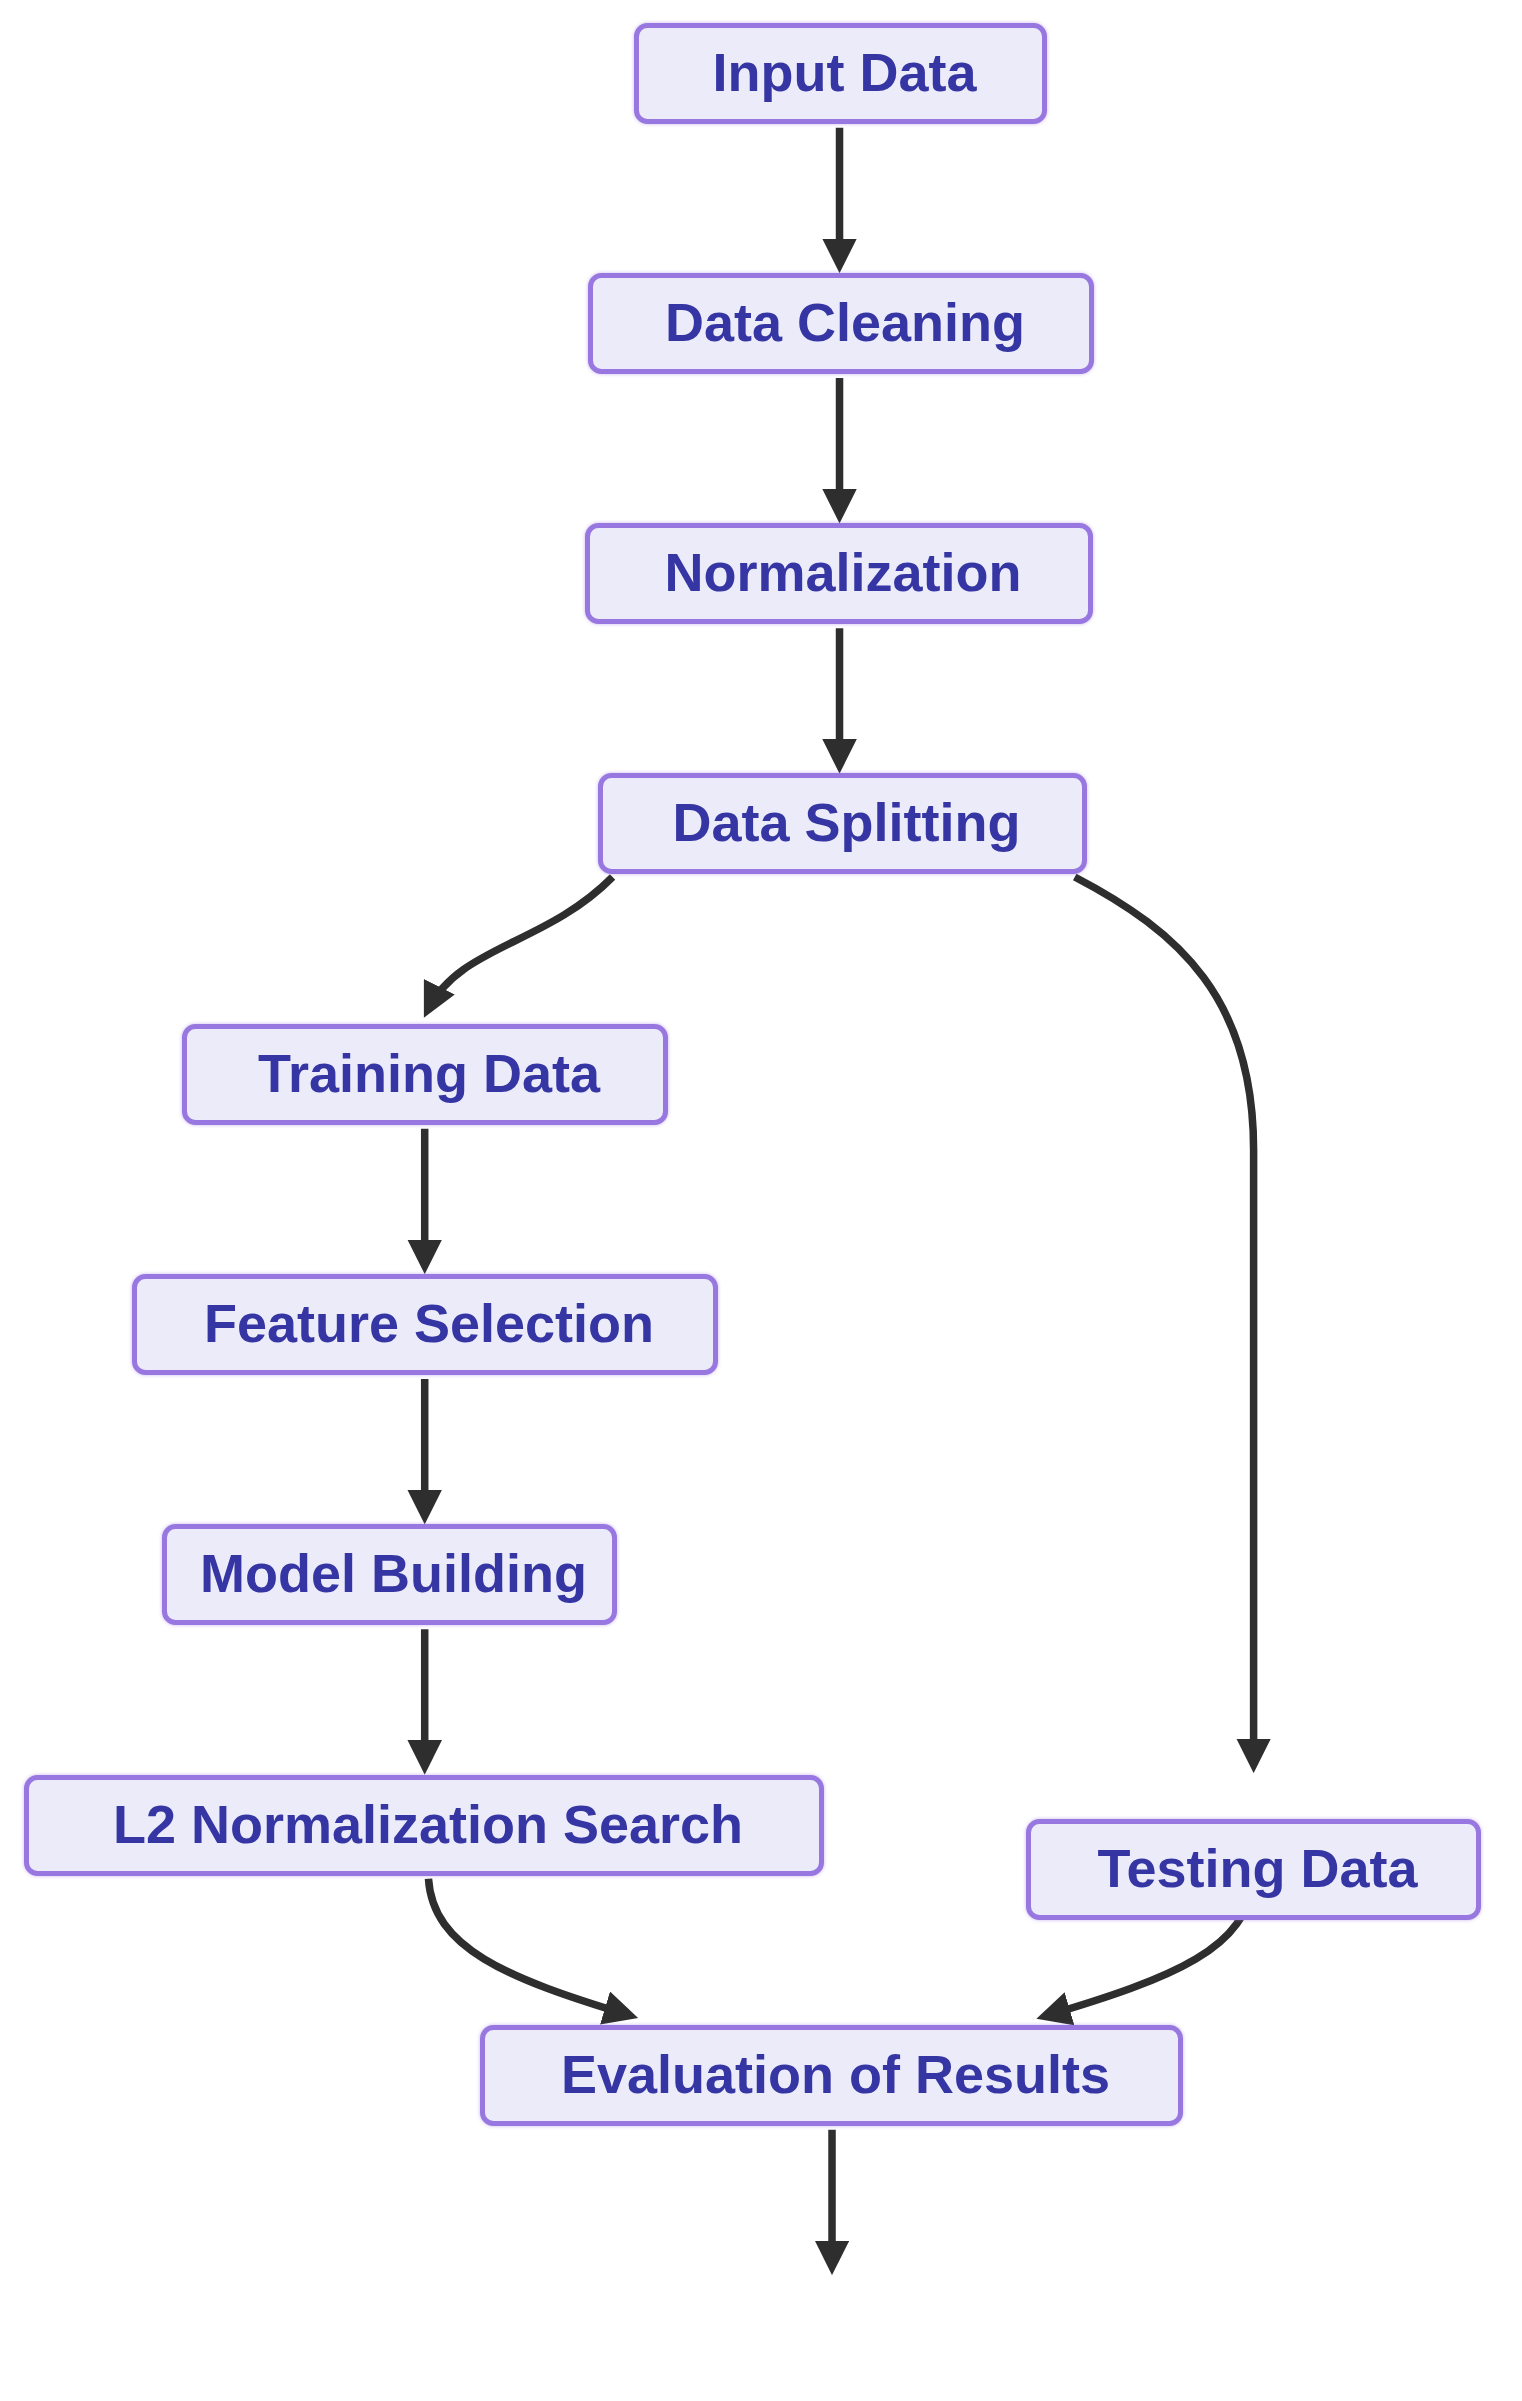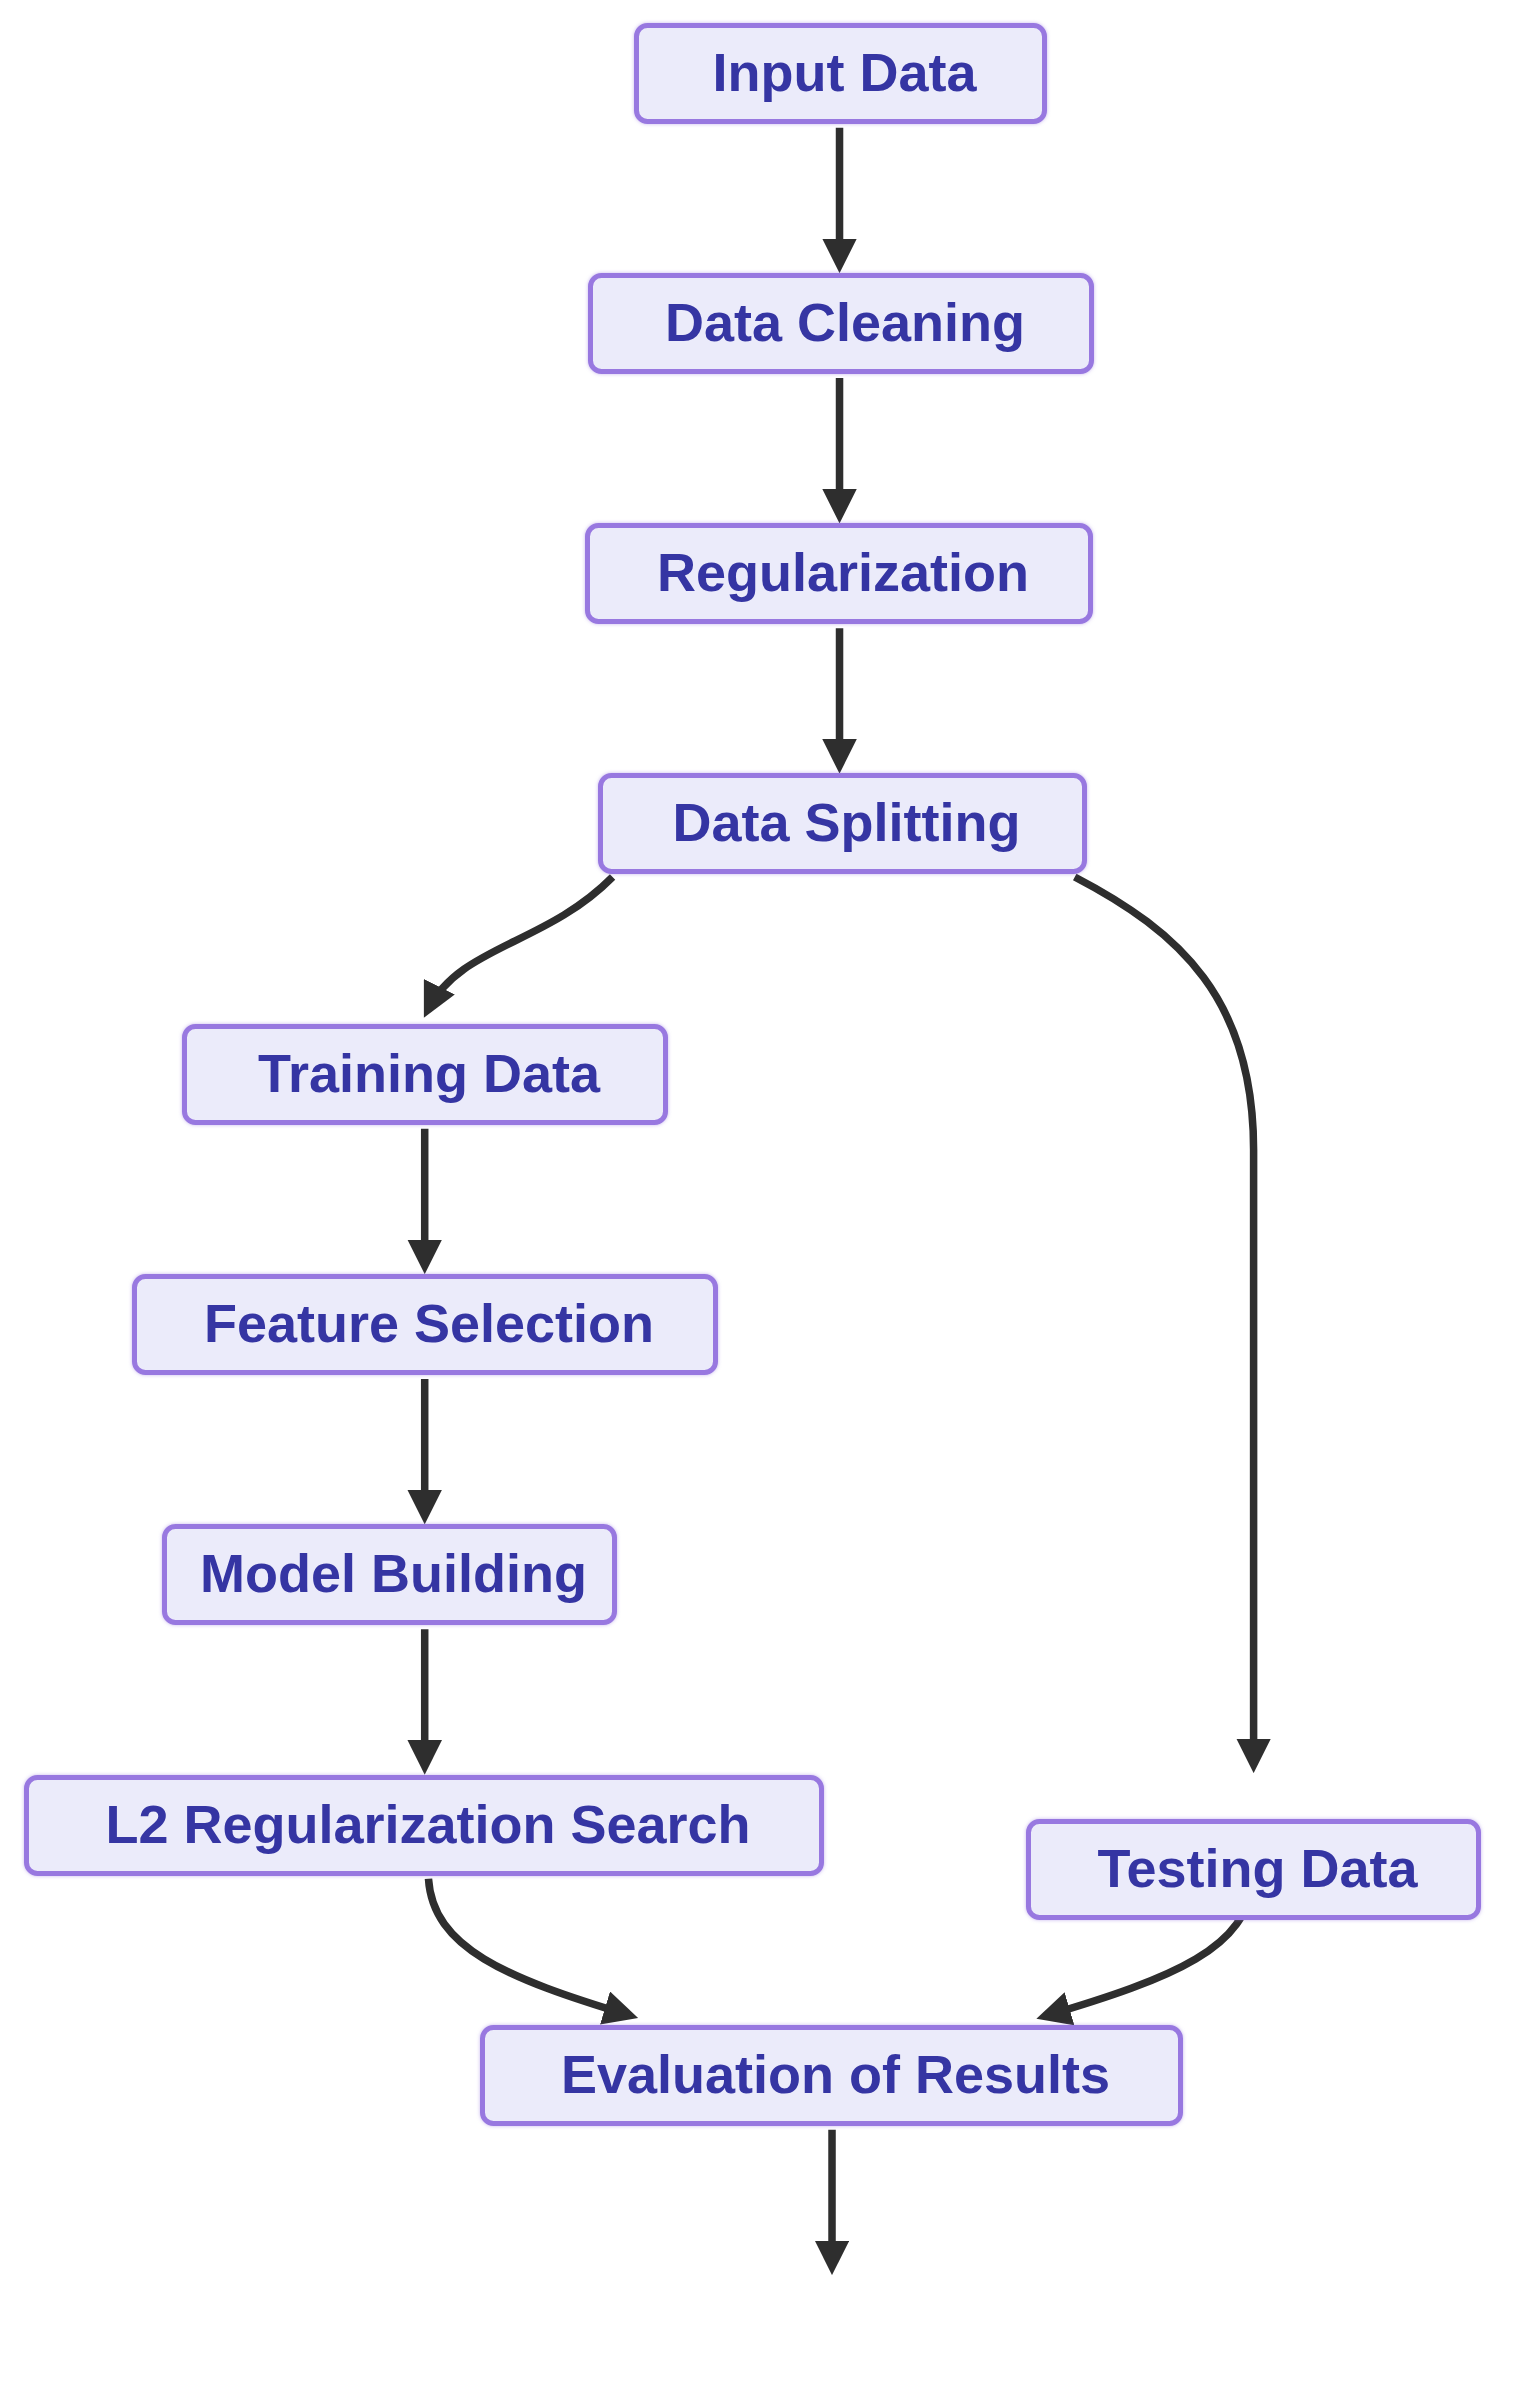--- a/index.html
+++ b/index.html
@@ -86,36 +86,36 @@
     <path class="edge" marker-end="url(#arrowhead)" d="M 1107 2834 L 1107 3016"></path>
   </svg>
 
   <div class="node n0">
     <span class="node-label">Input Data</span>
   </div>
   <div class="node n1">
     <span class="node-label">Data Cleaning</span>
   </div>
   <div class="node n2">
-    <span class="node-label">Regularization</span>
+    <span class="node-label">Normalization</span>
   </div>
   <div class="node n4">
     <span class="node-label">Training Data</span>
   </div>
   <div class="node n3">
     <span class="node-label">Data Splitting</span>
   </div>
   <div class="node n5">
     <span class="node-label">Feature Selection</span>
   </div>
   <div class="node n6">
     <span class="node-label">Model Building</span>
   </div>
   <div class="node n7">
-    <span class="node-label">L2 Regularization Search</span>
+    <span class="node-label">L2 Normalization Search</span>
   </div>
   <div class="node n8">
     <span class="node-label">Testing Data</span>
   </div>
   <div class="node n9">
     <span class="node-label">Evaluation of Results</span>
   </div>
 
 </div>
 

